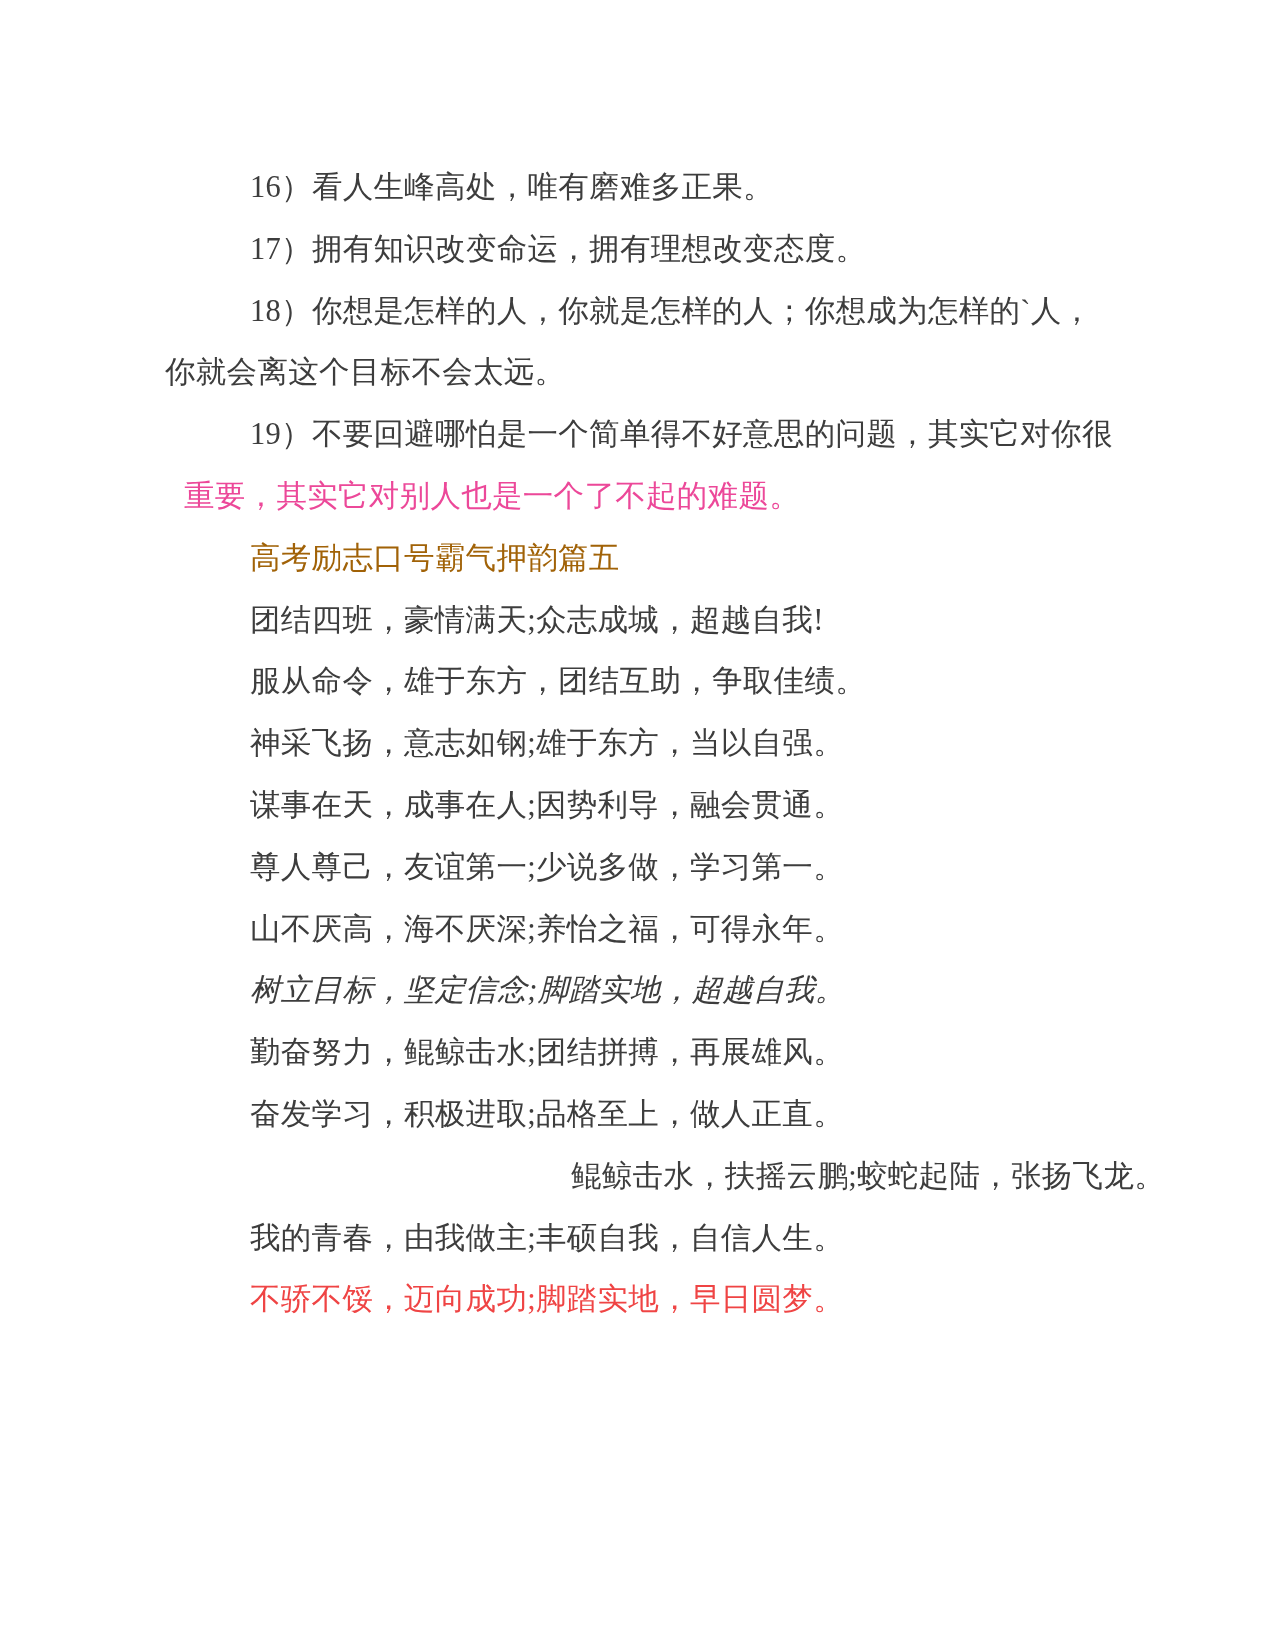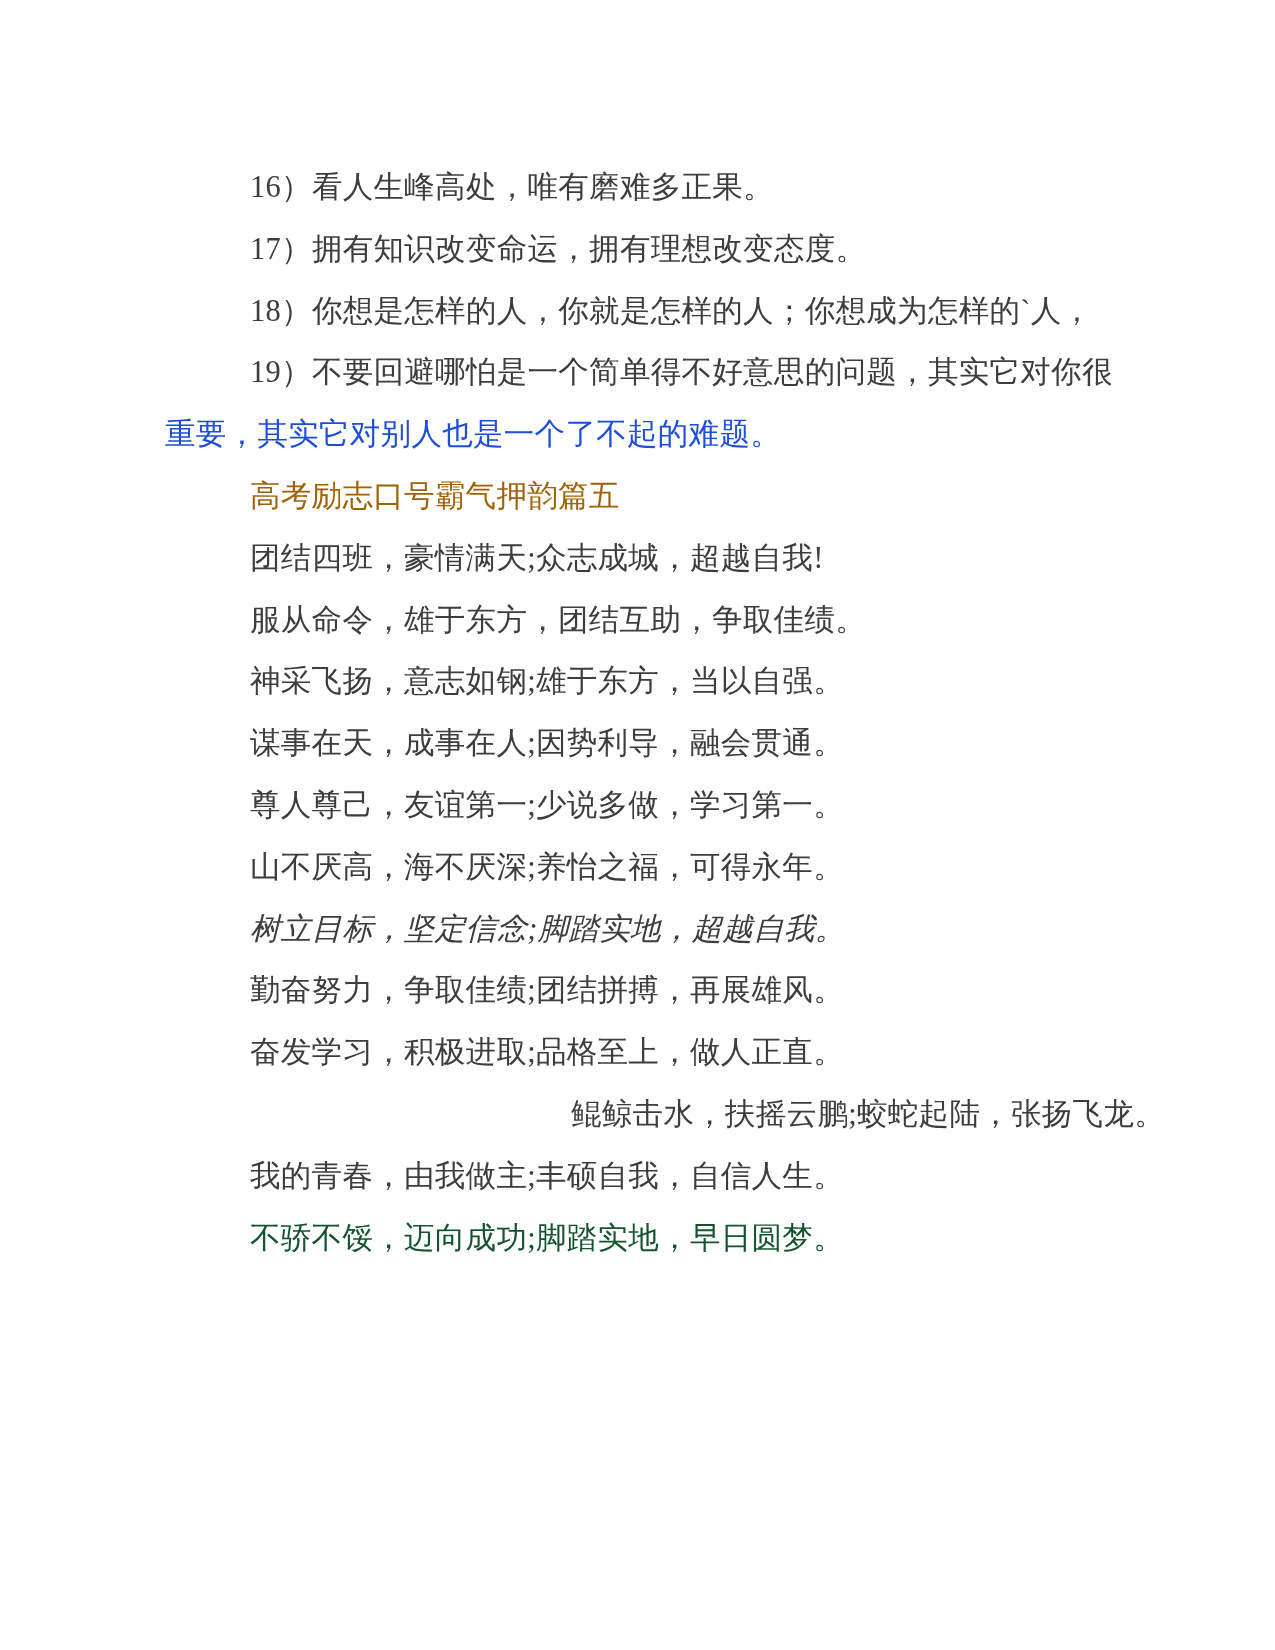--- a/index.html
+++ b/index.html
@@ -35,29 +35,30 @@
   }
 </style>
 </head>
 <body>
 
 <div class="page">
   <div class="content">
       <div class="line indent" style="color: rgb(61, 61, 61);">16）看人生峰高处，唯有磨难多正果。</div>
       <div class="line indent" style="color: rgb(61, 61, 61);">17）拥有知识改变命运，拥有理想改变态度。</div>
       <div class="line indent" style="color: rgb(61, 61, 61);">18）你想是怎样的人，你就是怎样的人；你想成为怎样的`人，</div>
+      <div class="line" style="color: rgb(61, 61, 61);">你就会离这个目标不会太远。</div>
       <div class="line indent" style="color: rgb(61, 61, 61);">19）不要回避哪怕是一个简单得不好意思的问题，其实它对你很</div>
-      <div class="line" style="color: #1d4ed8;">重要，其实它对别人也是一个了不起的难题。</div>
+      <div class="line" style="color: #ec4899; margin-left: 19px;">重要，其实它对别人也是一个了不起的难题。</div>
       <div class="line indent" style="color: #a16207;">高考励志口号霸气押韵篇五</div>
       <div class="line indent" style="color: rgb(61, 61, 61);">团结四班，豪情满天;众志成城，超越自我!</div>
       <div class="line indent" style="color: rgb(61, 61, 61);">服从命令，雄于东方，团结互助，争取佳绩。</div>
       <div class="line indent" style="color: rgb(61, 61, 61);">神采飞扬，意志如钢;雄于东方，当以自强。</div>
       <div class="line indent" style="color: rgb(61, 61, 61);">谋事在天，成事在人;因势利导，融会贯通。</div>
       <div class="line indent" style="color: rgb(61, 61, 61);">尊人尊己，友谊第一;少说多做，学习第一。</div>
       <div class="line indent" style="color: rgb(61, 61, 61);">山不厌高，海不厌深;养怡之福，可得永年。</div>
       <div class="line indent" style="color: rgb(61, 61, 61); font-style: italic;">树立目标，坚定信念;脚踏实地，超越自我。</div>
-      <div class="line indent" style="color: rgb(61, 61, 61);">勤奋努力，争取佳绩;团结拼搏，再展雄风。</div>
+      <div class="line indent" style="color: rgb(61, 61, 61);">勤奋努力，鲲鲸击水;团结拼搏，再展雄风。</div>
       <div class="line indent" style="color: rgb(61, 61, 61);">奋发学习，积极进取;品格至上，做人正直。</div>
       <div class="line indent" style="color: rgb(61, 61, 61); text-align: right;">鲲鲸击水，扶摇云鹏;蛟蛇起陆，张扬飞龙。</div>
       <div class="line indent" style="color: rgb(61, 61, 61);">我的青春，由我做主;丰硕自我，自信人生。</div>
-      <div class="line indent" style="color: #14532d;">不骄不馁，迈向成功;脚踏实地，早日圆梦。</div>
+      <div class="line indent" style="color: #ef4444;">不骄不馁，迈向成功;脚踏实地，早日圆梦。</div>
     </div>
 </div>
 
 </body></html>

